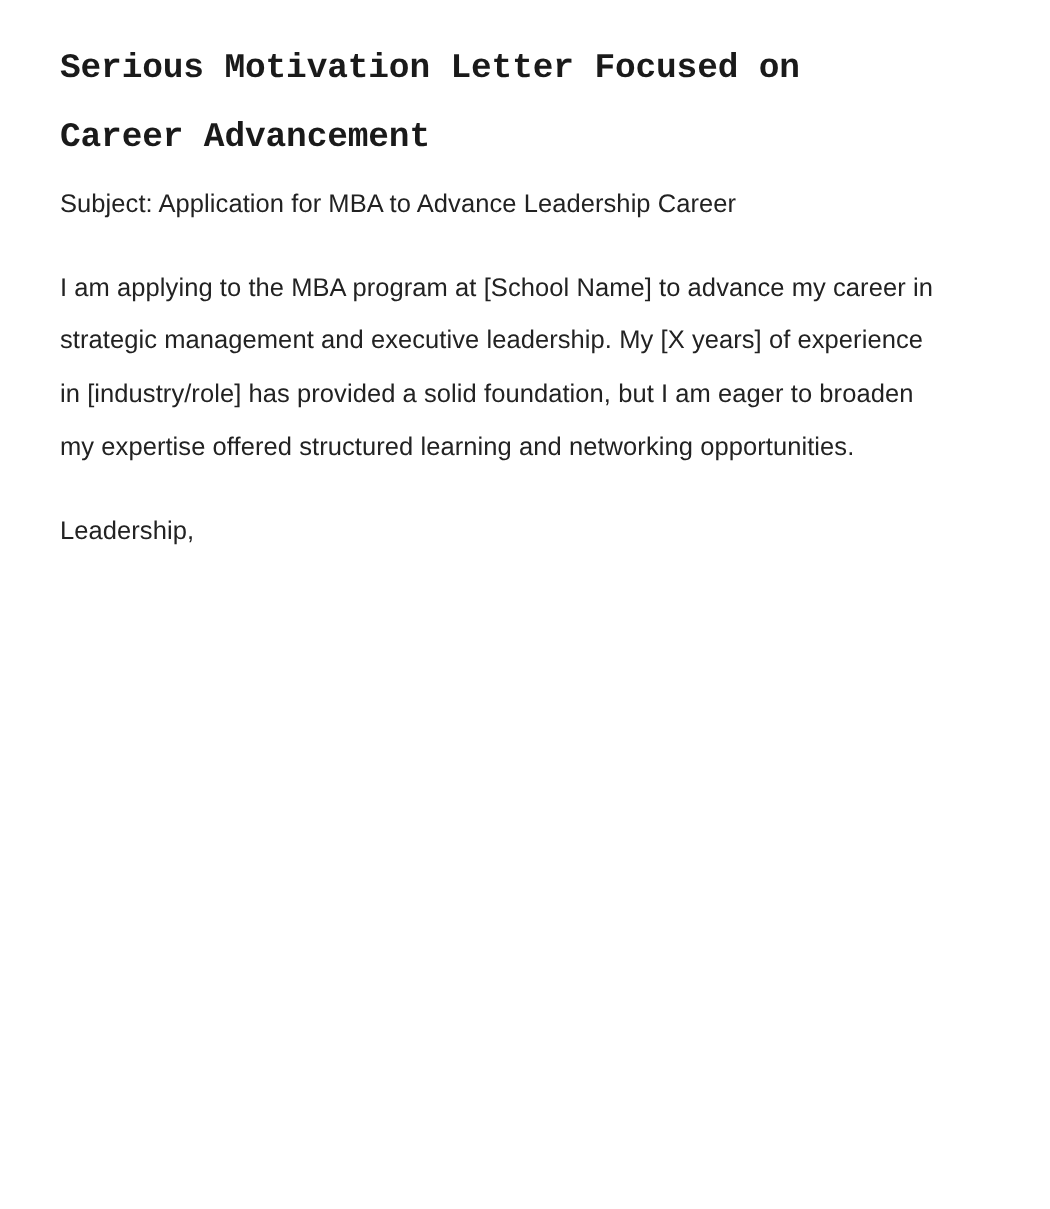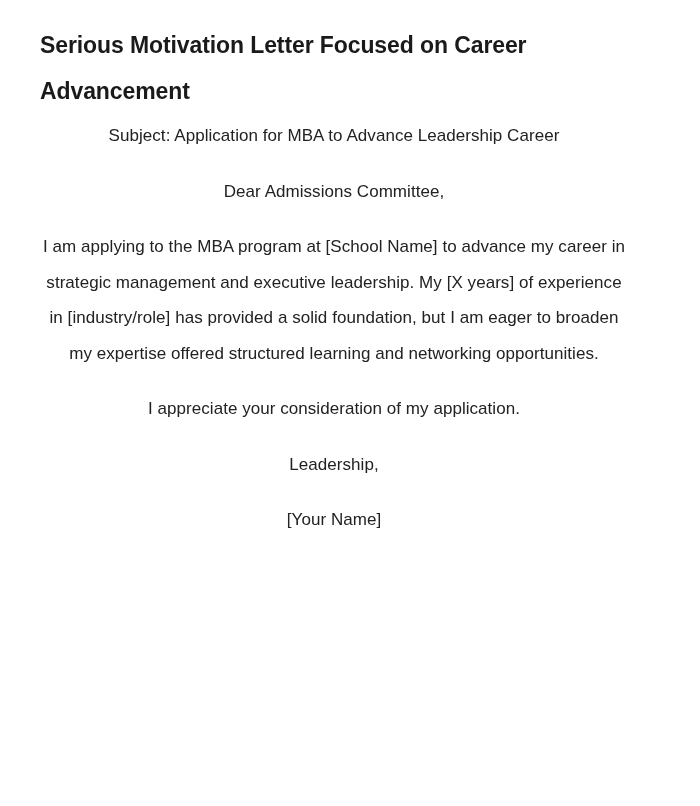--- a/index.html
+++ b/index.html
@@ -26,26 +26,26 @@
 
   #letter-title {
     margin: 0;
     padding: 0;
     font-size: 23px;
     line-height: 46px;
     font-weight: 700;
     letter-spacing: -0.1px;
     color: #1a1a1a;
     max-width: 570px;
+    font-family: Liberation Mono, monospace;
   }
 
   .letter-body {
     margin: 0;
     padding: 0;
-    text-align: center;
   }
 
   .letter-para {
     margin: 0;
     padding: 0;
     font-size: 17px;
     line-height: 35.5px;
     font-weight: 400;
     color: #222222;
     letter-spacing: 0.05px;
@@ -68,25 +68,22 @@
 <body>
 
 <div id="letter-page">
 
   <h1 id="letter-title">Serious Motivation Letter Focused on Career Advancement</h1>
 
   <div class="letter-body">
 
     <p class="letter-para" id="subject-line">Subject: Application for MBA to Advance Leadership Career</p>
 
-    <p class="letter-para">Dear Admissions Committee,</p>
 
     <p class="letter-para">I am applying to the MBA program at [School Name] to advance my career in strategic management and executive leadership. My [X years] of experience in [industry/role] has provided a solid foundation, but I am eager to broaden my expertise offered structured learning and networking opportunities.</p>
 
 
-    <p class="letter-para">I appreciate your consideration of my application.</p>
 
     <p class="letter-para sig-line">Leadership,</p>
 
-    <p class="letter-para sig-line">[Your Name]</p>
 
   </div>
 </div>
 
 </body></html>

